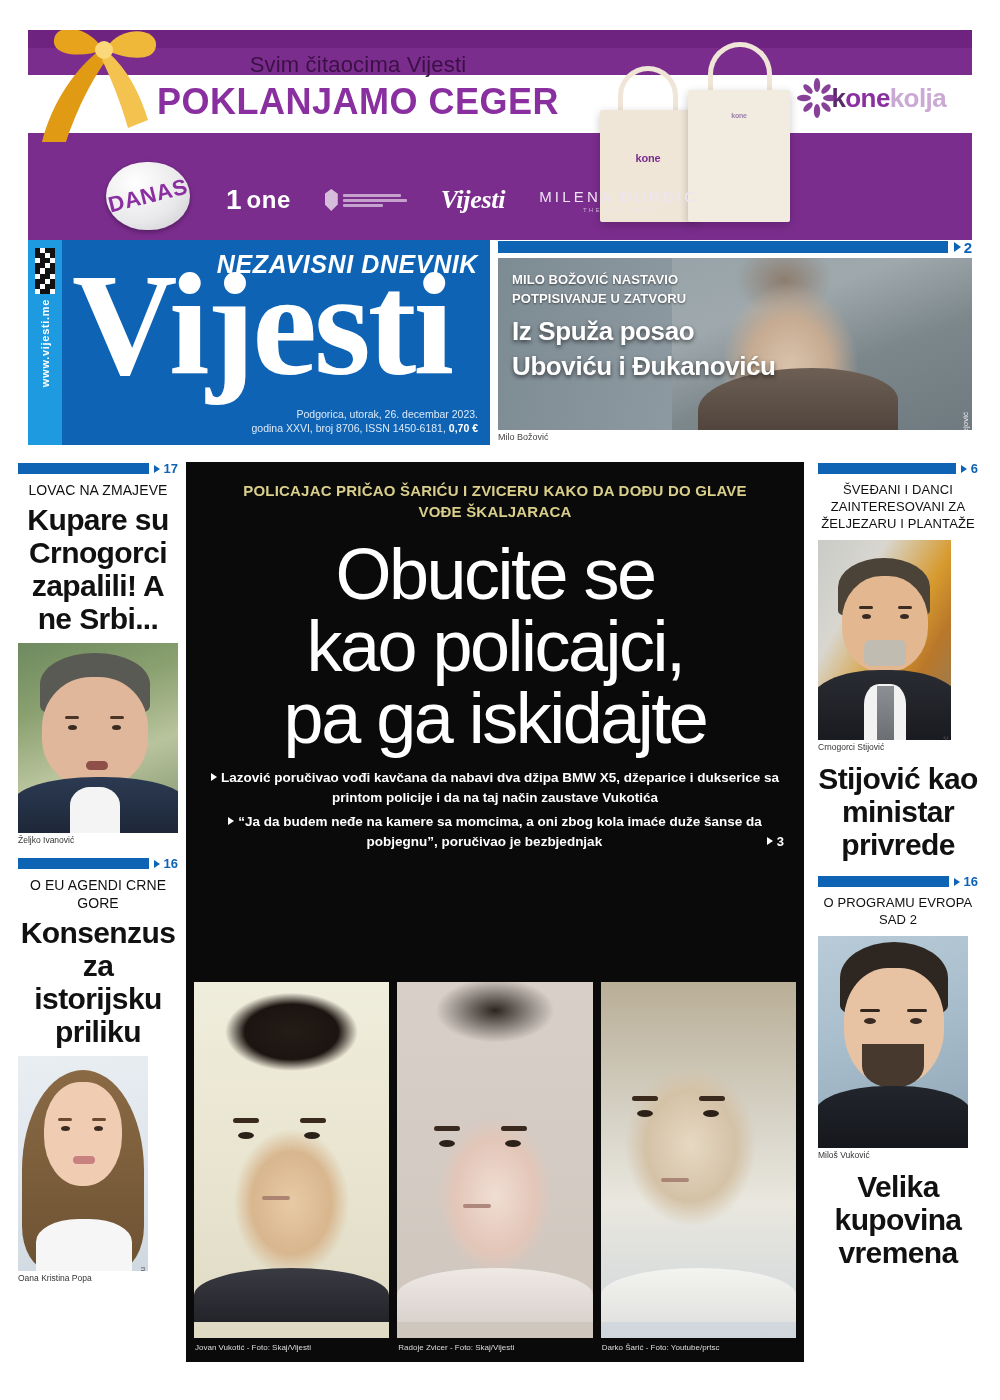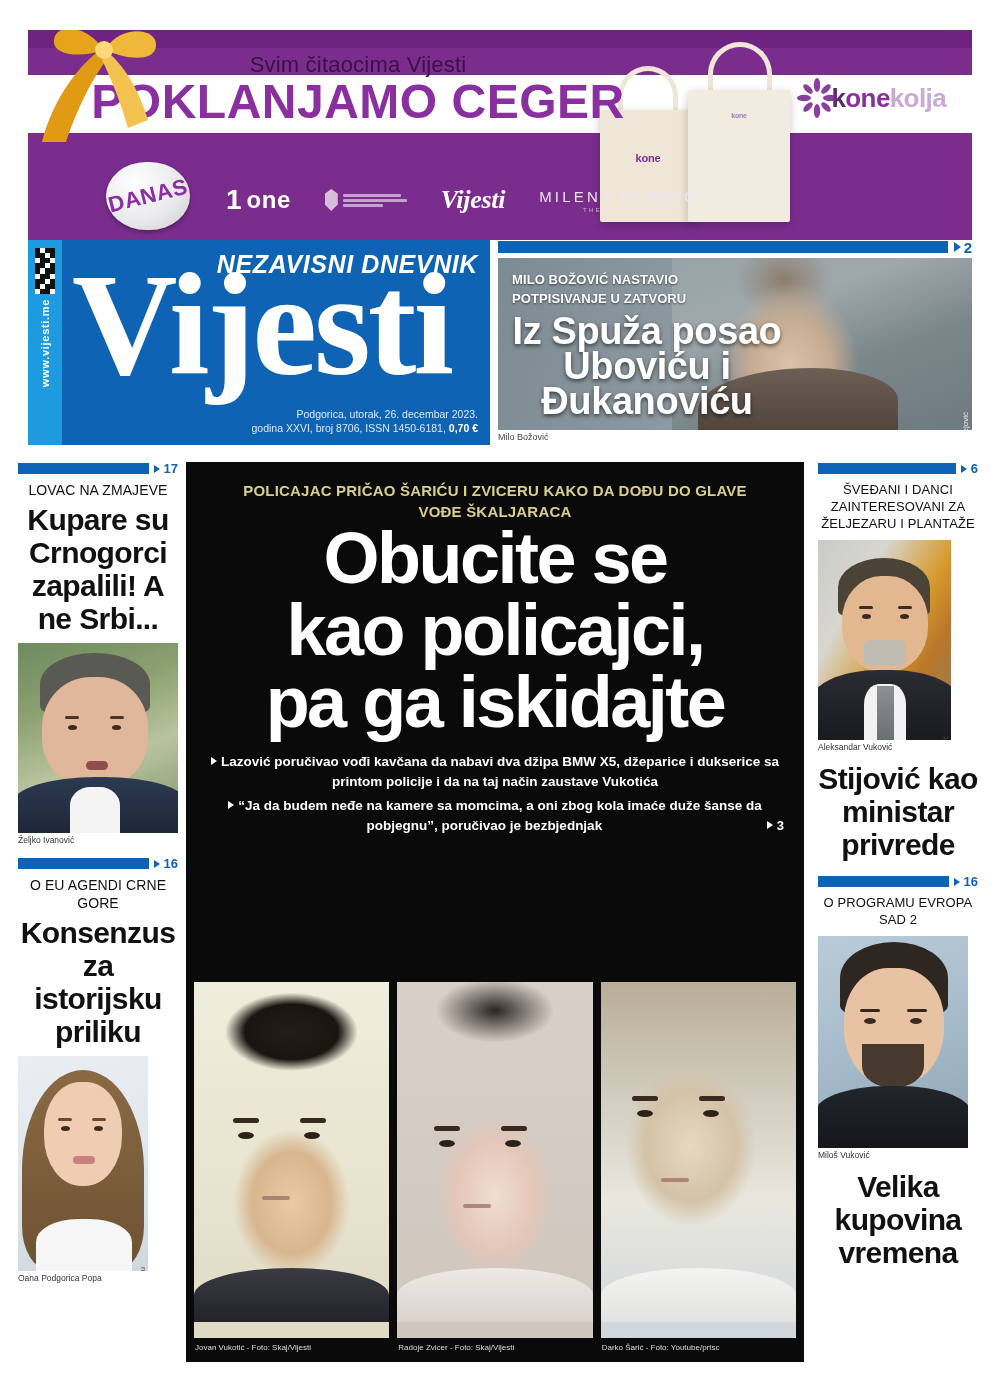--- a/index.html
+++ b/index.html
@@ -25,21 +25,21 @@
     background: #6e2380;
   }
   .banner-text-wrap {
     position: absolute; left: 0; top: 22px; width: 660px; text-align: center; z-index: 5;
   }
   .banner-line1 {
     font-size: 22px; color: #3b1145; font-weight: 400; letter-spacing: .2px;
     line-height: 26px;
   }
   .banner-line2 {
-    font-size: 48px; color: #8a2fa0; font-weight: 700; letter-spacing: .5px;
+    font-size: 36px; color: #8a2fa0; font-weight: 700; letter-spacing: .5px;
     line-height: 44px; margin-top: 2px;
   }
   
   .ribbon { position: absolute; left: 8px; top: -6px; width: 140px; height: 120px; z-index: 7; }
   
   .danas {
     position: absolute; left: 78px; top: 132px; width: 84px; height: 68px;
     background: radial-gradient(ellipse at 35% 30%, #ffffff 0%, #e8e8ea 60%, #c9c9cf 100%);
     border-radius: 50%/52%;
     box-shadow: 0 2px 5px rgba(0,0,0,.35);
@@ -138,24 +138,23 @@
   .tr-photo .shoulder {
     position:absolute; left: 26px; bottom: -12px; width: 200px; height: 74px;
     background: linear-gradient(180deg,#6d5f54,#4b4039); border-radius: 60% 45% 0 0;
   }
   .tr-kicker {
     position:absolute; left:14px; top:12px; width: 250px; color:#fff; font-size:13px;
     font-weight:700; line-height:19px; letter-spacing:.1px;
     text-shadow: 0 1px 2px rgba(0,0,0,.55);
   }
   .tr-head {
-    position:absolute; left:14px; top:56px; width: 270px; color:#fff; font-size:38px;
+    position:absolute; left:14px; top:56px; width: 270px; color:#fff; font-size:26px;
     font-weight:700; line-height:35px; letter-spacing:-.4px;
     text-shadow: 0 2px 4px rgba(0,0,0,.6);
-    text-align: center;
   }
   .tr-credit {
     position:absolute; right:2px; bottom:18px; color:#e8e8e8; font-size:8px;
     transform: rotate(-90deg); transform-origin: right bottom; white-space: nowrap;
   }
   .tr-caption { position:absolute; left:498px; top:432px; font-size:9px; color:#444; }
 
   
   .colbar { display:flex; align-items:center; height:13px; }
   .colbar .fill { height:11px; background:#0f63b5; flex:1; }
@@ -183,21 +182,21 @@
   
   .main {
     position:absolute; left:186px; top:462px; width:618px; height:900px;
     background:#0a0a0a; overflow:hidden;
   }
   .main-kicker {
     margin: 18px 34px 0; text-align:center; color:#d9cf8a; font-size:15px;
     font-weight:700; line-height:21px; letter-spacing:.2px;
   }
   .main-head {
-    margin: 0 10px 0; text-align:center; color:#fff; font-weight:700;
+    margin: 16px 10px 0; text-align:center; color:#fff; font-weight:400;
     font-size:72px; line-height:72px; letter-spacing:-2.5px;
   }
   .bullets { margin: 14px 16px 0; color:#fff; font-size:13.5px; line-height:20px; text-align:center; font-weight:600;}
   .bullets p { position:relative; }
   .bul-tri { display:inline-block; width:0;height:0;
     border-left:6px solid #fff;border-top:4px solid transparent;border-bottom:4px solid transparent;
     margin-right:4px; vertical-align:1px;}
   .pg3 { float:right; color:#fff; font-weight:700; font-size:13px; margin-right:4px; }
   .mugs { position:absolute; left:8px; right:8px; bottom:8px; height:372px; display:flex; gap:8px; }
   .mug { flex:1; position:relative; overflow:hidden; }
@@ -416,21 +415,21 @@
         <div style="position:absolute;left:4px;top:14px;width:122px;height:200px;background:linear-gradient(180deg,#8a6a45,#6d5232);border-radius:50% 50% 22% 22%"></div>
         <div style="position:absolute;left:26px;top:26px;width:78px;height:104px;background:#f0cdb2;border-radius:46% 46% 48% 48%"></div>
         <div class="f-eye" style="left:43px;top:70px"></div>
         <div class="f-eye" style="left:76px;top:70px"></div>
         <div class="f-brow" style="left:40px;top:62px;background:#6a4a30"></div>
         <div class="f-brow" style="left:74px;top:62px;background:#6a4a30"></div>
         <div style="position:absolute;left:55px;top:100px;width:22px;height:8px;background:#c98080;border-radius:6px"></div>
         <div style="position:absolute;left:18px;bottom:0;width:96px;height:52px;background:#f6f6f6;border-radius:44% 44% 0 0"></div>
         <div class="vcredit">Foto: Europa.eu</div>
       </div>
-      <div class="cap">Oana Podgorica Popa</div>
+      <div class="cap">Oana Kristina Popa</div>
     </div>
   </div>
 
   <div class="col-right">
 
     <div>
       <div class="colbar">
         <div class="fill"></div>
         <div class="pg">
             <span class="tri-s"></span>
@@ -445,21 +444,21 @@
         <div class="f-eye" style="left:44px;top:74px"></div>
         <div class="f-eye" style="left:82px;top:74px"></div>
         <div class="f-brow" style="left:41px;top:66px;background:#3b2d22"></div>
         <div class="f-brow" style="left:80px;top:66px;background:#3b2d22"></div>
         <div style="position:absolute;left:46px;top:100px;width:42px;height:26px;background:#bdbdb6;border-radius:6px;opacity:.9"></div>
         <div style="position:absolute;left:-8px;bottom:0;width:150px;height:70px;background:linear-gradient(180deg,#2a2c33,#191b20);border-radius:46% 46% 0 0"></div>
         <div style="position:absolute;left:46px;bottom:0;width:42px;height:56px;background:#f2f2f2;border-radius:36% 36% 0 0"></div>
         <div style="position:absolute;left:59px;bottom:0;width:17px;height:54px;background:linear-gradient(180deg,#8c8f93,#6b6e73)"></div>
         <div class="vcredit">Foto: Boris Pejović</div>
       </div>
-      <div class="cap">Aleksandar Vuković</div>
+      <div class="cap">Crnogorci Stijović</div>
       <div class="headline" style="margin-top:10px">Stijović kao ministar privrede</div>
     </div>
 
     <div style="margin-top:14px">
       <div class="colbar">
         <div class="fill"></div>
         <div class="pg">
             <span class="tri-s"></span>
             <span>16</span>
           </div>

